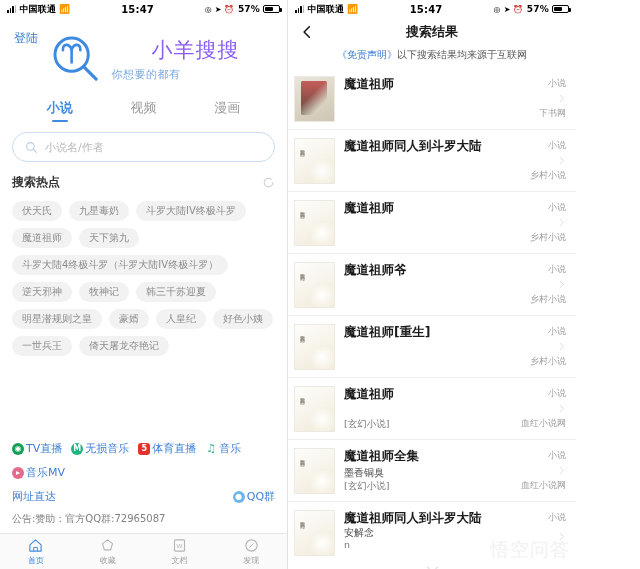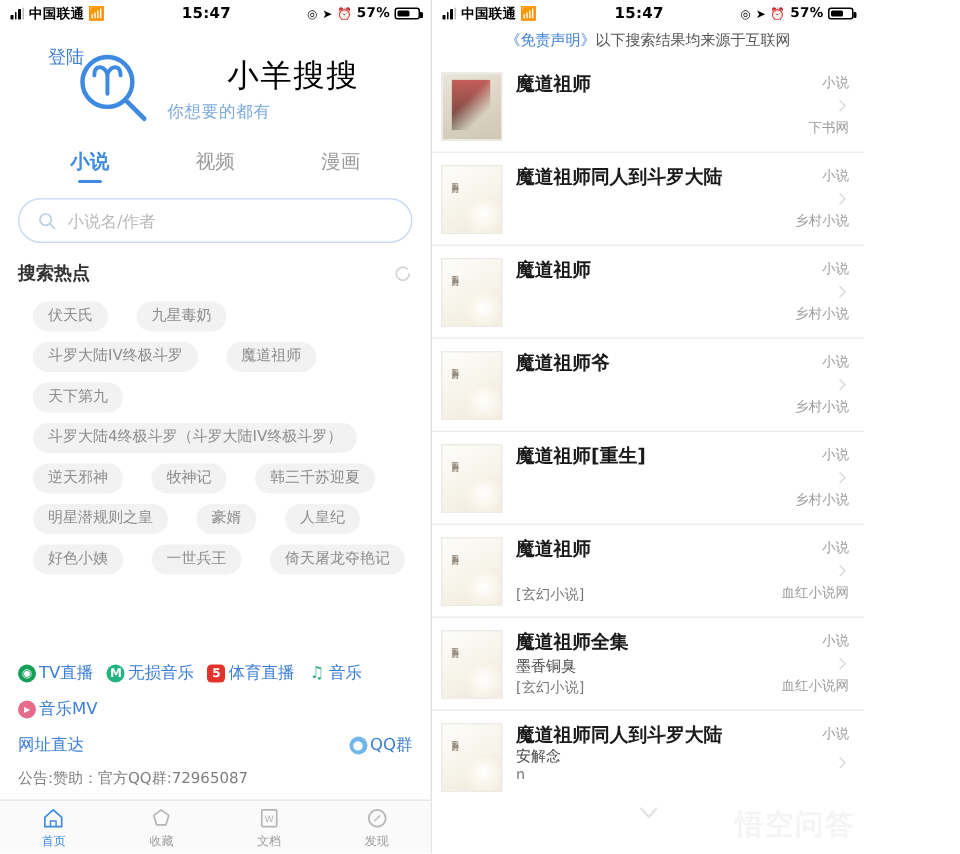--- a/index.html
+++ b/index.html
@@ -33,26 +33,26 @@
     width: 2px; height: 4px; background: #000; border-radius: 0 1px 1px 0;
   }
   .batt i { position: absolute; left: 1px; top: 1px; bottom: 1px; width: 56%; background: #000; border-radius: 1px; }
 
   
   .left {
     width: 320px; height: 569px; background: #fff;
     display: flex; flex-direction: column; border-right: 1px solid #e2e2e2;
     position: relative;
   }
-  .login-row { padding: 9px 0 0 32px; }
+  .login-row { padding: 9px 0 0 14px; }
   .login-link { color: #3d7fd6; font-size: 12px; }
   .brand { display: flex; align-items: center; justify-content: center; gap: 8px; margin-top: -16px; }
   .logo-mark { width: 56px; height: 56px; flex: 0 0 auto; }
   .brand-text { display: flex; flex-direction: column; align-items: flex-start; }
-  .brand-title { font-size: 21px; color: #000000; letter-spacing: 1px; margin-left: 40px; }
+  .brand-title { font-size: 21px; color: #8b5cf6; letter-spacing: 1px; margin-left: 40px; }
   .brand-sub { font-size: 11px; color: #7aa9e0; margin-top: 3px; letter-spacing: .5px; }
 
   .tabs { display: flex; margin-top: 12px; padding: 0 18px; }
   .tab { flex: 1; text-align: center; font-size: 13px; color: #9a9a9a; padding-bottom: 5px; position: relative; }
   .tab.active { color: #3d8ae0; font-weight: 700; }
   .tab.active::after {
     content: ""; position: absolute; left: 50%; bottom: 0; transform: translateX(-50%);
     width: 16px; height: 2px; background: #3d8ae0; border-radius: 1px;
   }
 
@@ -67,21 +67,21 @@
   }
   .searchbox input::placeholder { color: #b9b9b9; }
 
   .hot-head {
     display: flex; align-items: center; justify-content: space-between;
     padding: 12px 12px 0; 
   }
   .hot-title { font-size: 12px; font-weight: 700; color: #333; }
   .refresh { width: 13px; height: 13px; opacity: .45; }
 
-  .tags { display: flex; flex-wrap: wrap; gap: 7px 19px; padding: 10px 12px 0; margin-left: 10px; }
+  .tags { display: flex; flex-wrap: wrap; gap: 7px 7px; padding: 10px 12px 0; }
   .tag {
     background: #f2f2f2; color: #8d8d8d; font-size: 10px;
     border-radius: 11px; padding: 5px 10px; white-space: nowrap; line-height: 1;
   }
 
   .links-wrap { margin-top: auto; padding: 0 12px 0; }
   .links-row { display: flex; align-items: center; flex-wrap: wrap; gap: 9px; padding-bottom: 9px; }
   .link-item { display: inline-flex; align-items: center; gap: 2px; font-size: 11px; color: #3d7fd6; }
   .mini {
     width: 12px; height: 12px; border-radius: 3px; display: inline-flex;
@@ -330,20 +330,26 @@
         <span style="font-size:8px">◎</span>
         <span style="font-size:8px">➤</span>
         <span style="font-size:8px">⏰</span>
         <span>57%</span>
         <span class="batt">
             <i></i>
           </span>
       </div>
     </div>
 
+    <div class="r-header">
+      <svg class="back-chev" viewBox="0 0 24 24">
+        <path d="M16 3 L7 12 L16 21" fill="none" stroke="#111" stroke-width="2.6" stroke-linecap="round" stroke-linejoin="round"></path>
+      </svg>
+      <div class="r-title">搜索结果</div>
+    </div>
 
     <div class="disclaimer">
       <b>《免责声明》</b><span>以下搜索结果均来源于互联网</span>
     </div>
 
     <div class="results">
 
       <div class="row">
         <div class="cover real">
             <div class="title-art"></div>

